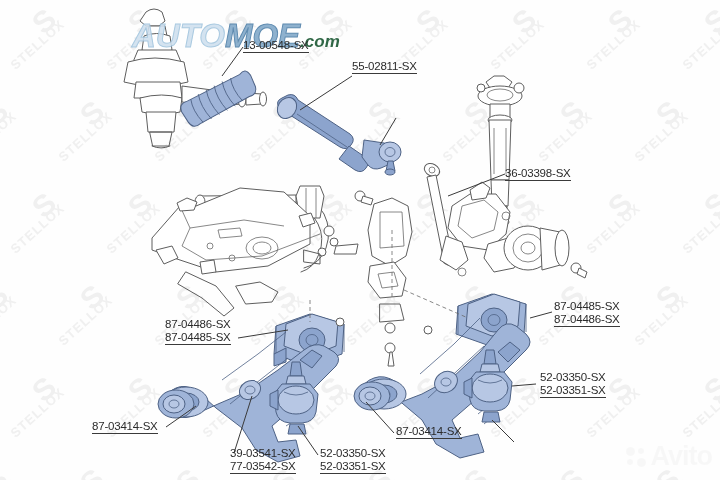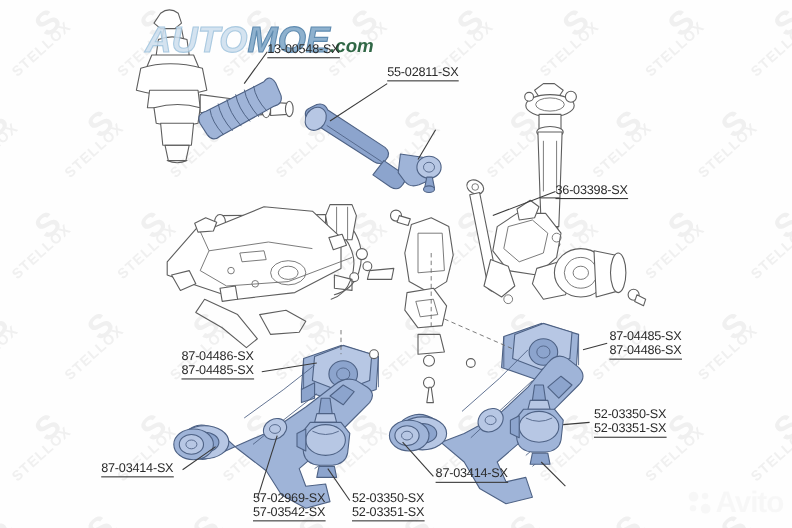--- a/index.html
+++ b/index.html
@@ -535,22 +535,22 @@
 
   <div class="lab ul" style="left:92px;top:420px;">
     <span class="ln">87-03414-SX</span>
   </div>
 
   <div class="lab ul" style="left:396px;top:425px;">
     <span class="ln">87-03414-SX</span>
   </div>
 
   <div class="lab ul" style="left:230px;top:447px;">
-    <span class="ln">57-02969-SX</span>
-    <span class="ln">57-03542-SX</span>
+    <span class="ln">39-03541-SX</span>
+    <span class="ln">77-03542-SX</span>
   </div>
 
   <div class="lab ul" style="left:320px;top:447px;">
     <span class="ln">52-03350-SX</span>
     <span class="ln">52-03351-SX</span>
   </div>
 
 
   <div id="avito">
     <span class="dots">

